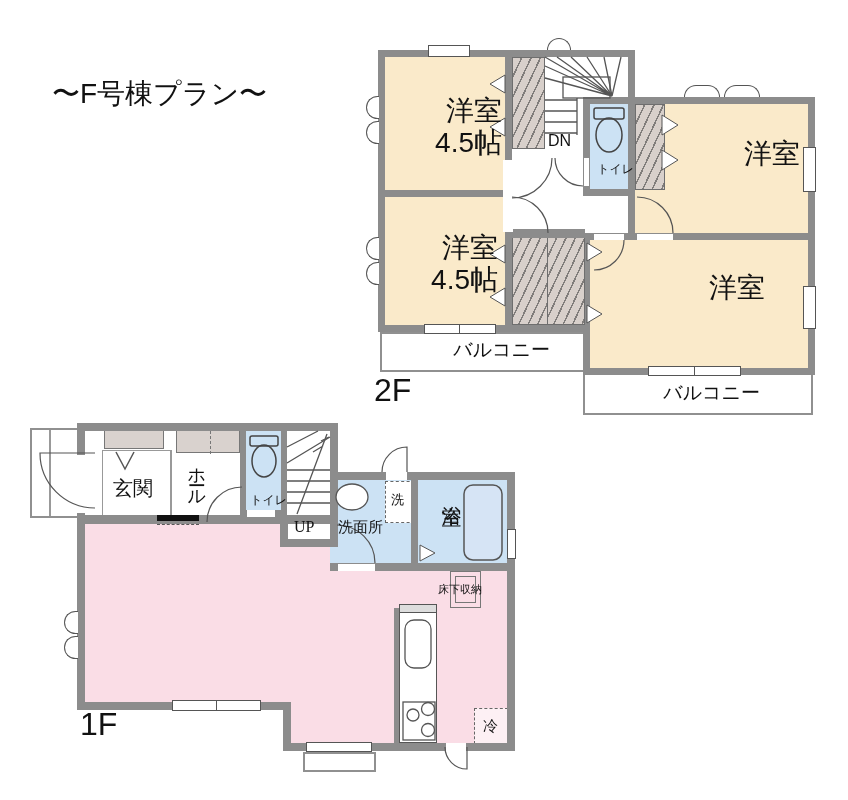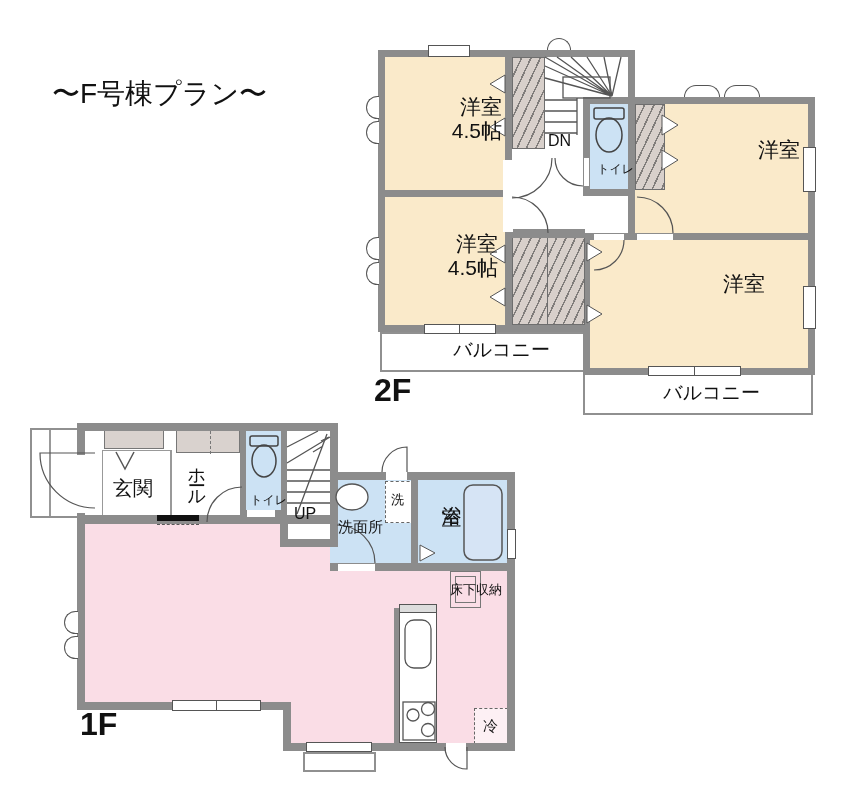--- a/index.html
+++ b/index.html
@@ -16,23 +16,23 @@
   .thin{border:2px solid #909090;background:#fff;z-index:1;}
   .closet{background-color:#D8D0CB;
     background-image:repeating-linear-gradient(115deg,rgba(255,255,255,0) 0 7px,rgba(70,70,70,.6) 7px 8.5px);
     border:1.5px solid #6e6e6e;z-index:10;}
   .cab{background:#D9D2CE;border:1px solid #777;z-index:10;}
   .win{background:#fff;border:1px solid #555;z-index:20;}
   .gap{background:#fff;z-index:20;}
   .bump-l{background:#fff;border:1px solid #555;border-right:none;border-radius:12px 0 0 12px;z-index:20;}
   .bump-t{background:#fff;border:1px solid #555;border-bottom:none;border-radius:12px 12px 0 0;z-index:20;}
   .lbl{z-index:30;text-align:right;line-height:1.15;white-space:nowrap;}
-  .big{font-size:21px;}
+  .big{font-size:28px;}
   .ldk{font-size:27px;}
-  .fl{font-size:32px;font-weight:bold;}
+  .fl{font-size:32px;}
   .sm{font-size:12px;}
   .md{font-size:16px;}
   .vert{writing-mode:vertical-rl;text-orientation:upright;}
   .dash{border:1.5px dashed #666;z-index:12;}
   svg.overlay{position:absolute;left:0;top:0;z-index:25;pointer-events:none;}
 </style>
 </head>
 <body>
 
 <div id="plan">
@@ -151,25 +151,25 @@
   <div class="abs win" style="left:507px;top:529px;width:9px;height:30px;"></div>
   <div class="abs gap" style="left:77px;top:455px;width:8px;height:58px;"></div>
   <div class="abs gap" style="left:386px;top:472px;width:21px;height:8px;"></div>
   <div class="abs gap" style="left:446px;top:743px;width:20px;height:8px;"></div>
   <div class="abs gap" style="left:247px;top:510px;width:28px;height:7px;"></div>
   <div class="abs gap" style="left:338px;top:564px;width:37px;height:7px;"></div>
 
   <div class="abs lbl" style="left:113px;top:477px;font-size:20px;">玄関</div>
   <div class="abs lbl vert" style="left:186px;top:456px;font-size:18px;">ホール</div>
   <div class="abs lbl sm" style="left:240px;top:494px;width:47px;">トイレ</div>
-  <div class="abs lbl md" style="left:294px;top:505px;">UP</div>
+  <div class="abs lbl md" style="left:294px;top:518px;font-family:Liberation Serif, serif;">UP</div>
   <div class="abs lbl" style="left:338px;top:518px;font-size:15px;">洗面所</div>
   <div class="abs lbl" style="left:391px;top:493px;font-size:13px;">洗</div>
   <div class="abs lbl vert" style="left:440px;top:490px;font-size:20px;">浴室</div>
-  <div class="abs lbl" style="left:450px;top:583px;font-size:13px;">床下収納</div>
+  <div class="abs lbl" style="left:438px;top:583px;font-size:11px;">床下収納</div>
   <div class="abs lbl" style="left:483px;top:717px;font-size:15px;">冷</div>
   <div class="abs lbl fl" style="left:80px;top:706px;">1F</div>
 
   <svg class="overlay" width="848" height="800" viewBox="0 0 848 800">
 
     <g stroke="#555" stroke-width="1.3" fill="none">
       <rect x="563" y="77" width="47" height="21"></rect>
       <path d="M612 96 L545 57 M612 96 L557 57 M612 96 L571 57 M612 96 L587 57 M612 96 L604 57 M612 96 L621 57 M612 96 L545 66 M612 96 L545 78"></path>
       <path d="M545 100 H577 M545 111 H577 M545 122 H577 M545 133 H577 M577 98 V135"></path>
     </g>

